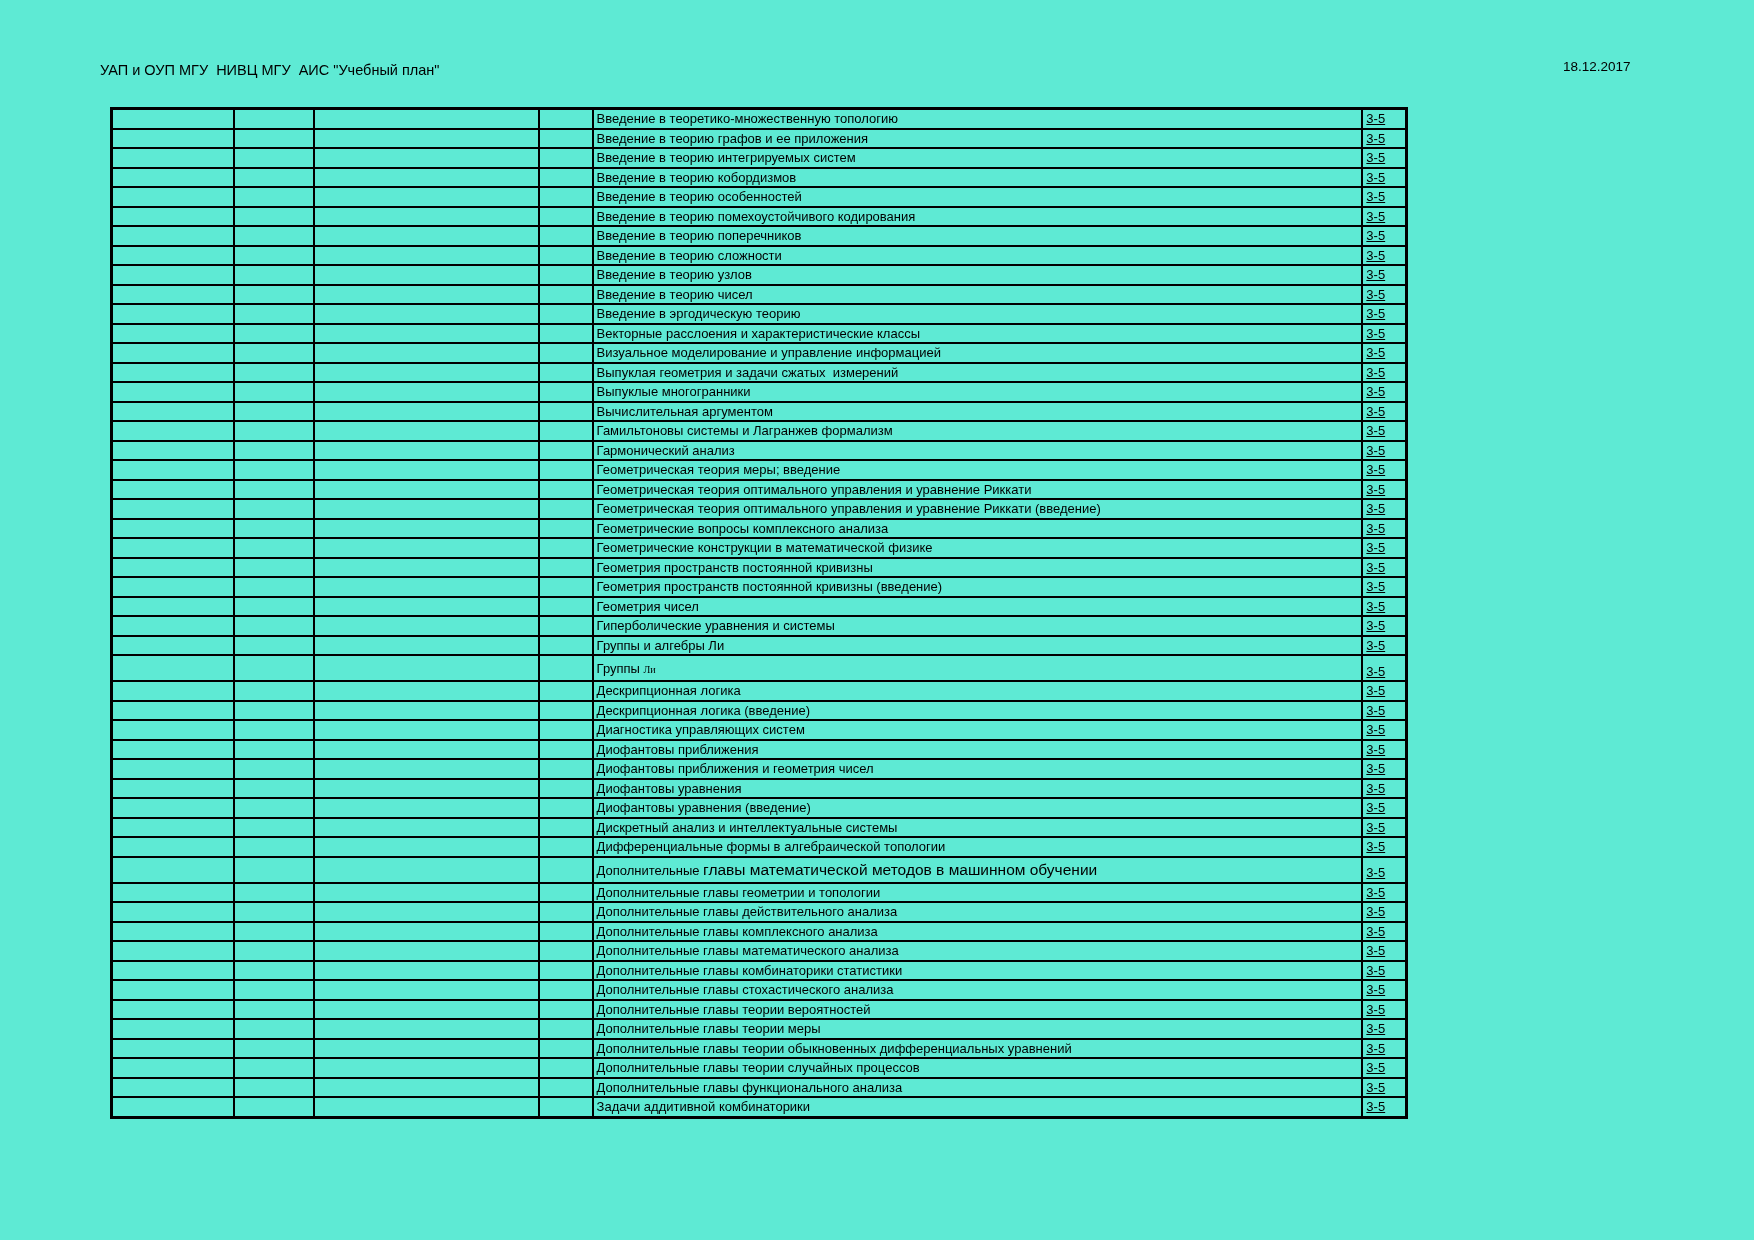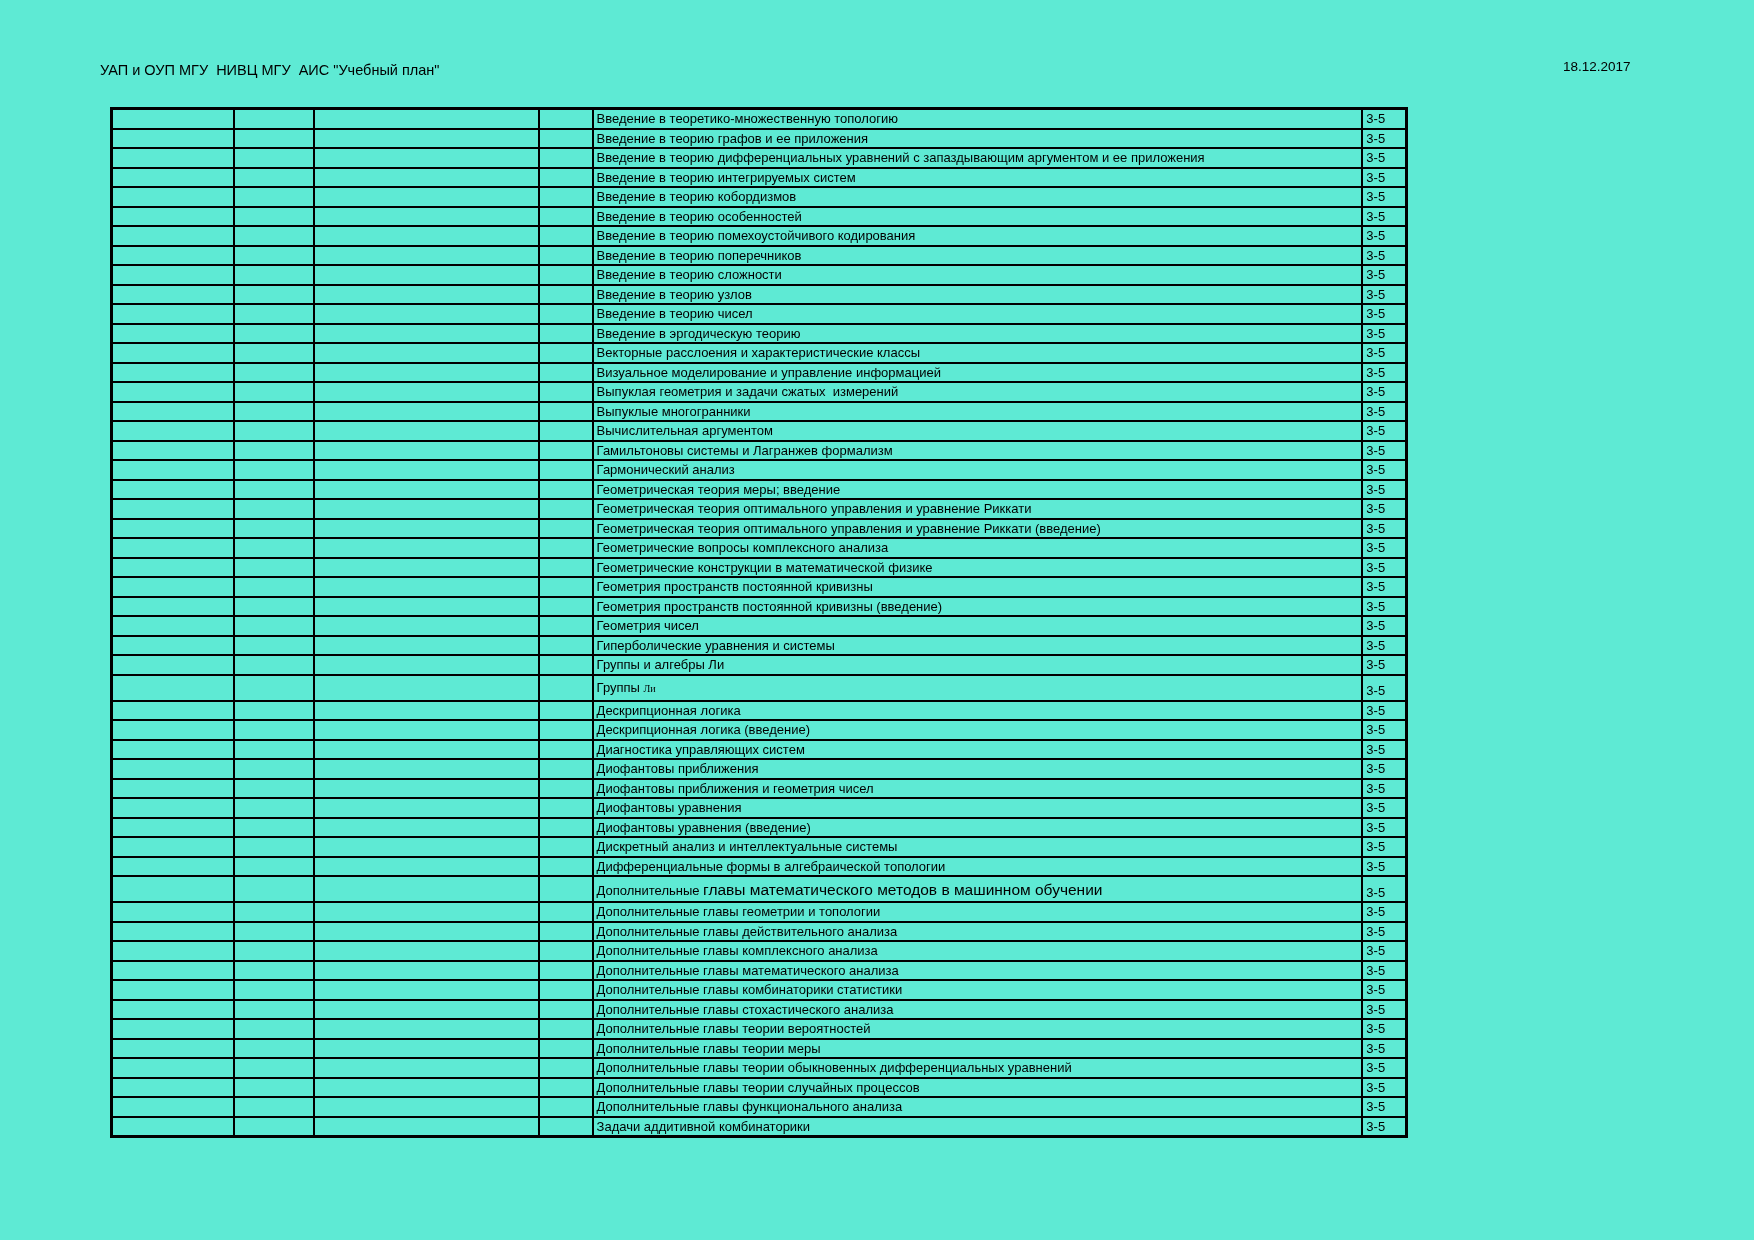--- a/index.html
+++ b/index.html
@@ -35,20 +35,21 @@
     overflow:hidden;
   }
   td.empty-cell{padding:0;}
   td.name-cell{
     vertical-align:top;
     white-space:pre-wrap;
   }
   td.value-cell{
     vertical-align:bottom;
     padding:0 2px;
+    text-decoration:underline;
   }
   tr.tall td{height:22px;}
   tr.tall td.name-cell{vertical-align:bottom;padding-bottom:2px;}
   .seg-serif{
     font-family:"Liberation Serif", serif;
     font-size:10px;
   }
   .seg-large{
     font-size:15.5px;
   }
@@ -84,28 +85,20 @@
           <td class="empty-cell"></td>
           <td class="empty-cell"></td>
           <td class="name-cell">Введение в теорию графов и ее приложения</td>
           <td class="value-cell">3-5</td>
         </tr>
         <tr>
           <td class="empty-cell"></td>
           <td class="empty-cell"></td>
           <td class="empty-cell"></td>
           <td class="empty-cell"></td>
-          <td class="name-cell">Введение в теорию дифференциальных уравнений с запаздывающим аргументом и ее приложения</td>
-          <td class="value-cell">3-5</td>
-        </tr>
-        <tr>
-          <td class="empty-cell"></td>
-          <td class="empty-cell"></td>
-          <td class="empty-cell"></td>
-          <td class="empty-cell"></td>
           <td class="name-cell">Введение в теорию интегрируемых систем</td>
           <td class="value-cell">3-5</td>
         </tr>
         <tr>
           <td class="empty-cell"></td>
           <td class="empty-cell"></td>
           <td class="empty-cell"></td>
           <td class="empty-cell"></td>
           <td class="name-cell">Введение в теорию кобордизмов</td>
           <td class="value-cell">3-5</td>
@@ -380,21 +373,21 @@
           <td class="empty-cell"></td>
           <td class="empty-cell"></td>
           <td class="name-cell">Дифференциальные формы в алгебраической топологии</td>
           <td class="value-cell">3-5</td>
         </tr>
         <tr class="tall">
           <td class="empty-cell"></td>
           <td class="empty-cell"></td>
           <td class="empty-cell"></td>
           <td class="empty-cell"></td>
-          <td class="name-cell"><span>Дополнительные </span><span class="seg-large">главы математического методов в машинном обучении</span></td>
+          <td class="name-cell"><span>Дополнительные </span><span class="seg-large">главы математической методов в машинном обучении</span></td>
           <td class="value-cell">3-5</td>
         </tr>
         <tr>
           <td class="empty-cell"></td>
           <td class="empty-cell"></td>
           <td class="empty-cell"></td>
           <td class="empty-cell"></td>
           <td class="name-cell">Дополнительные главы геометрии и топологии</td>
           <td class="value-cell">3-5</td>
         </tr>

